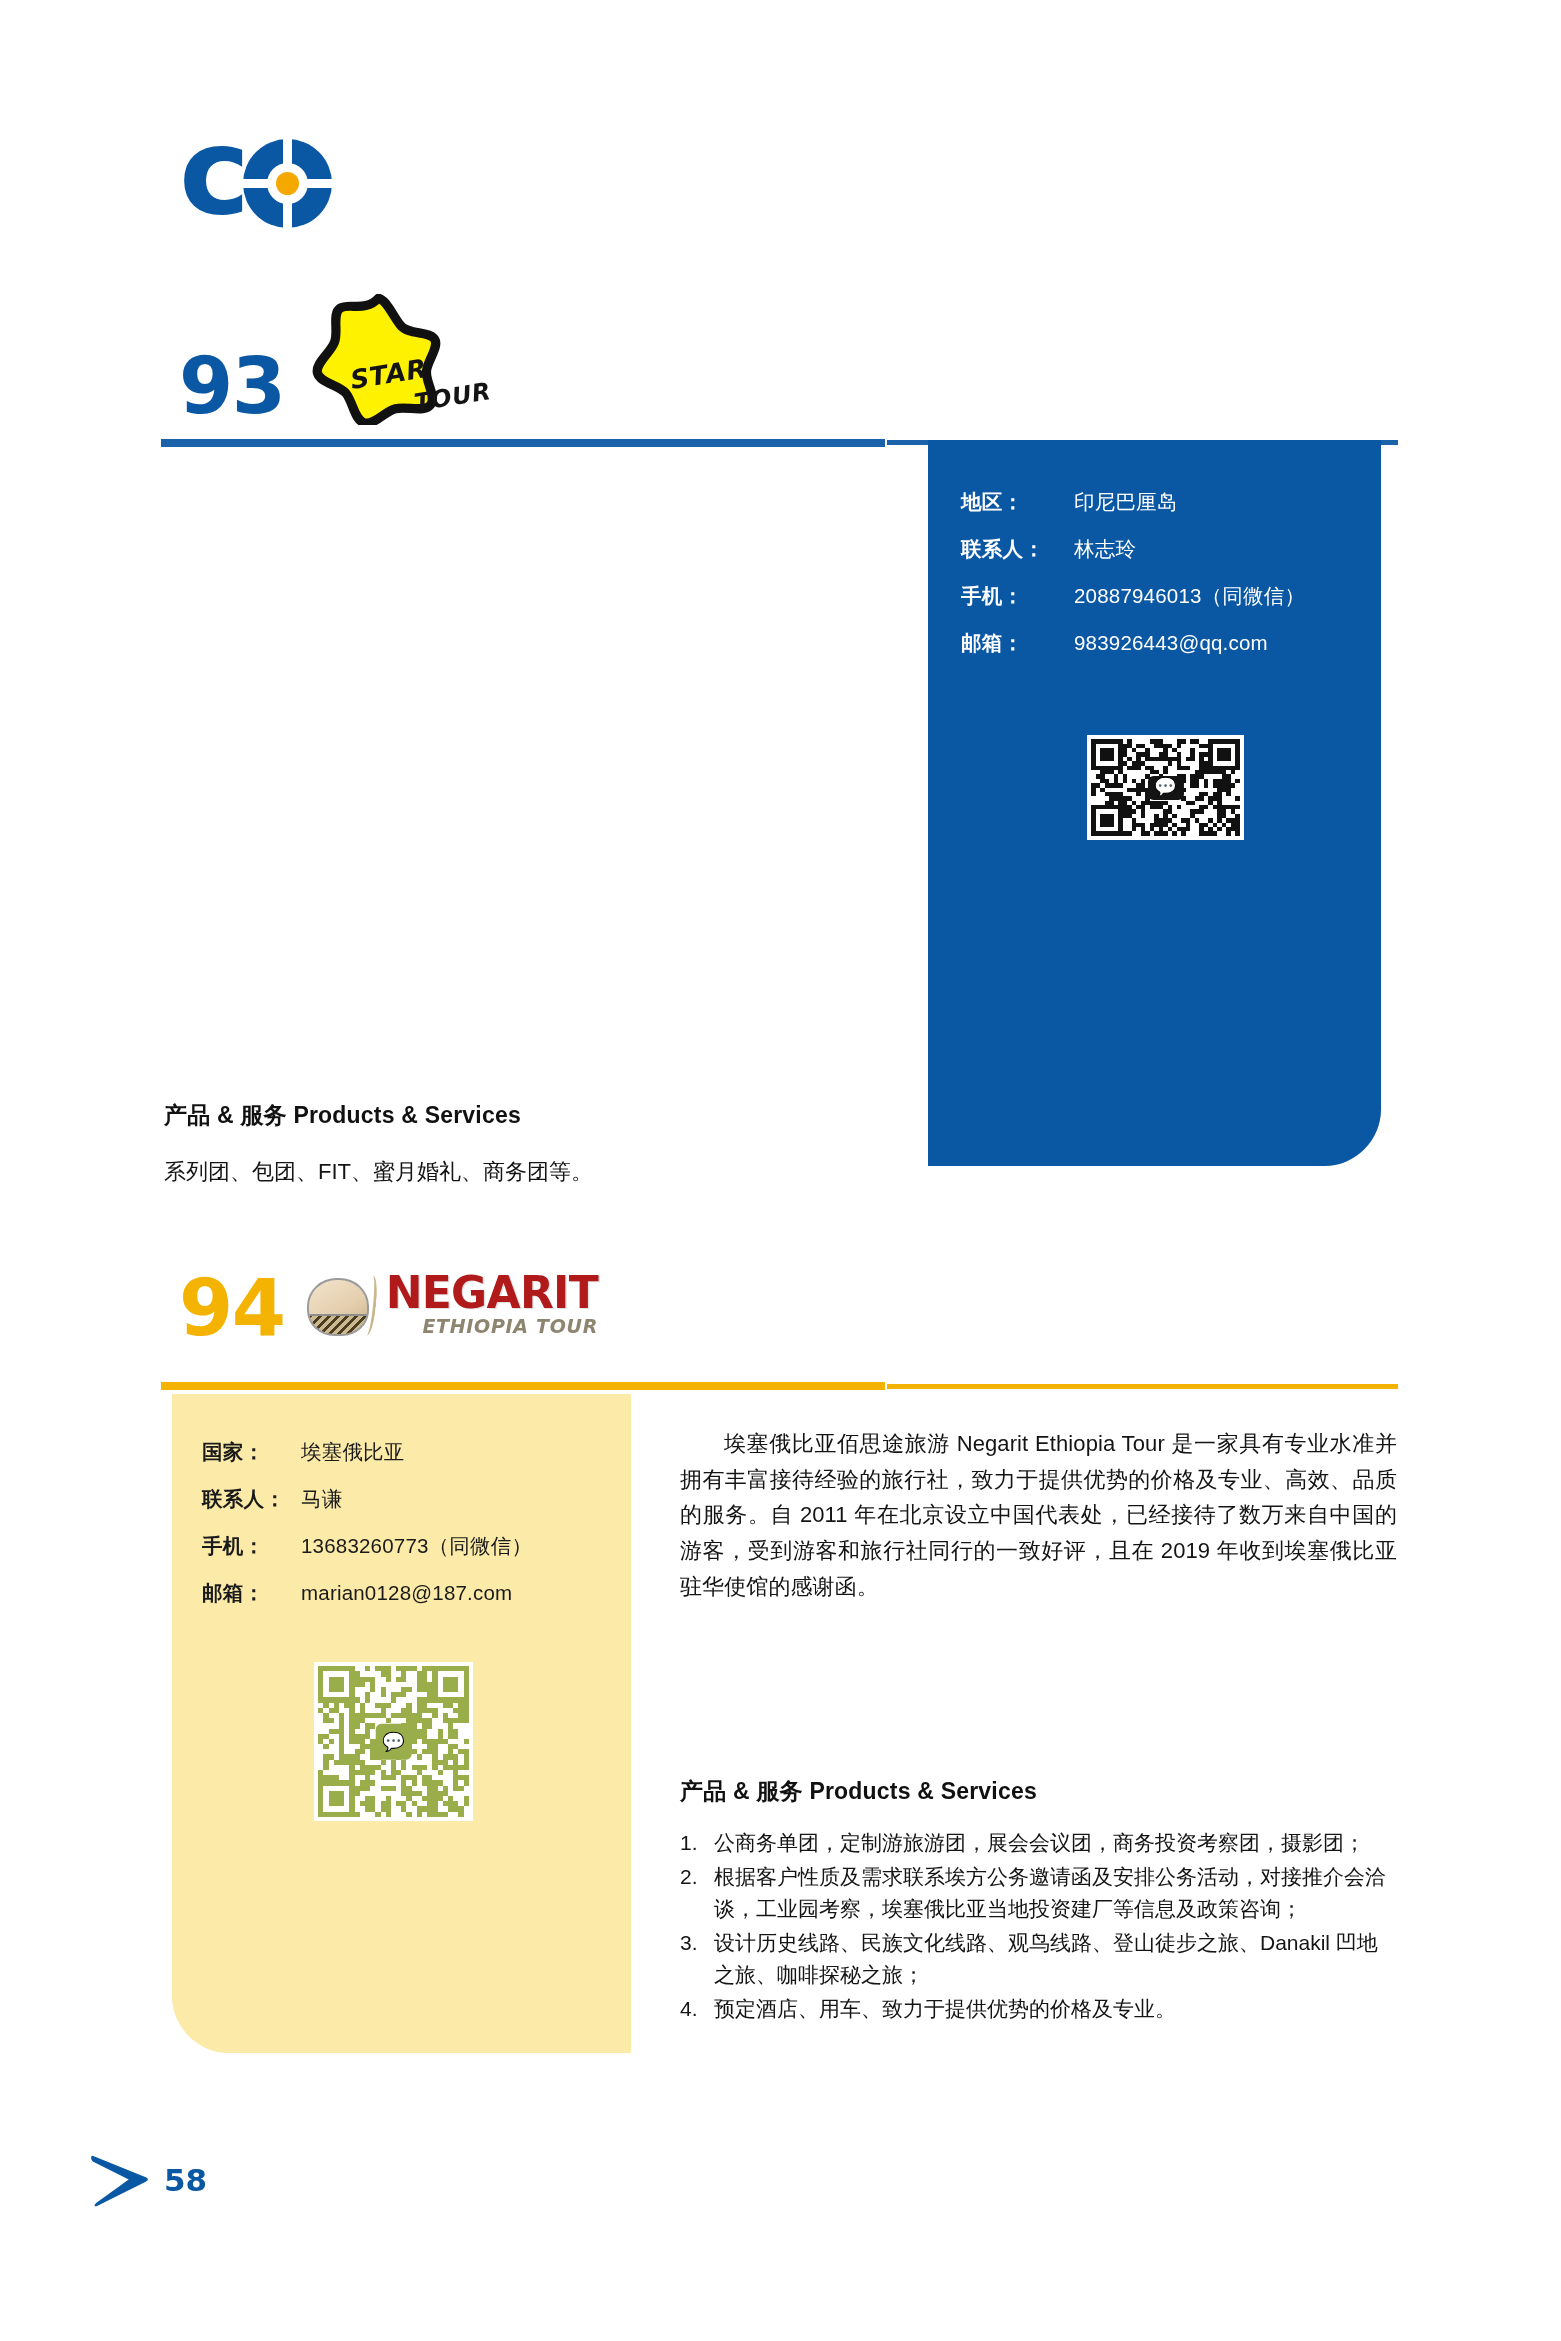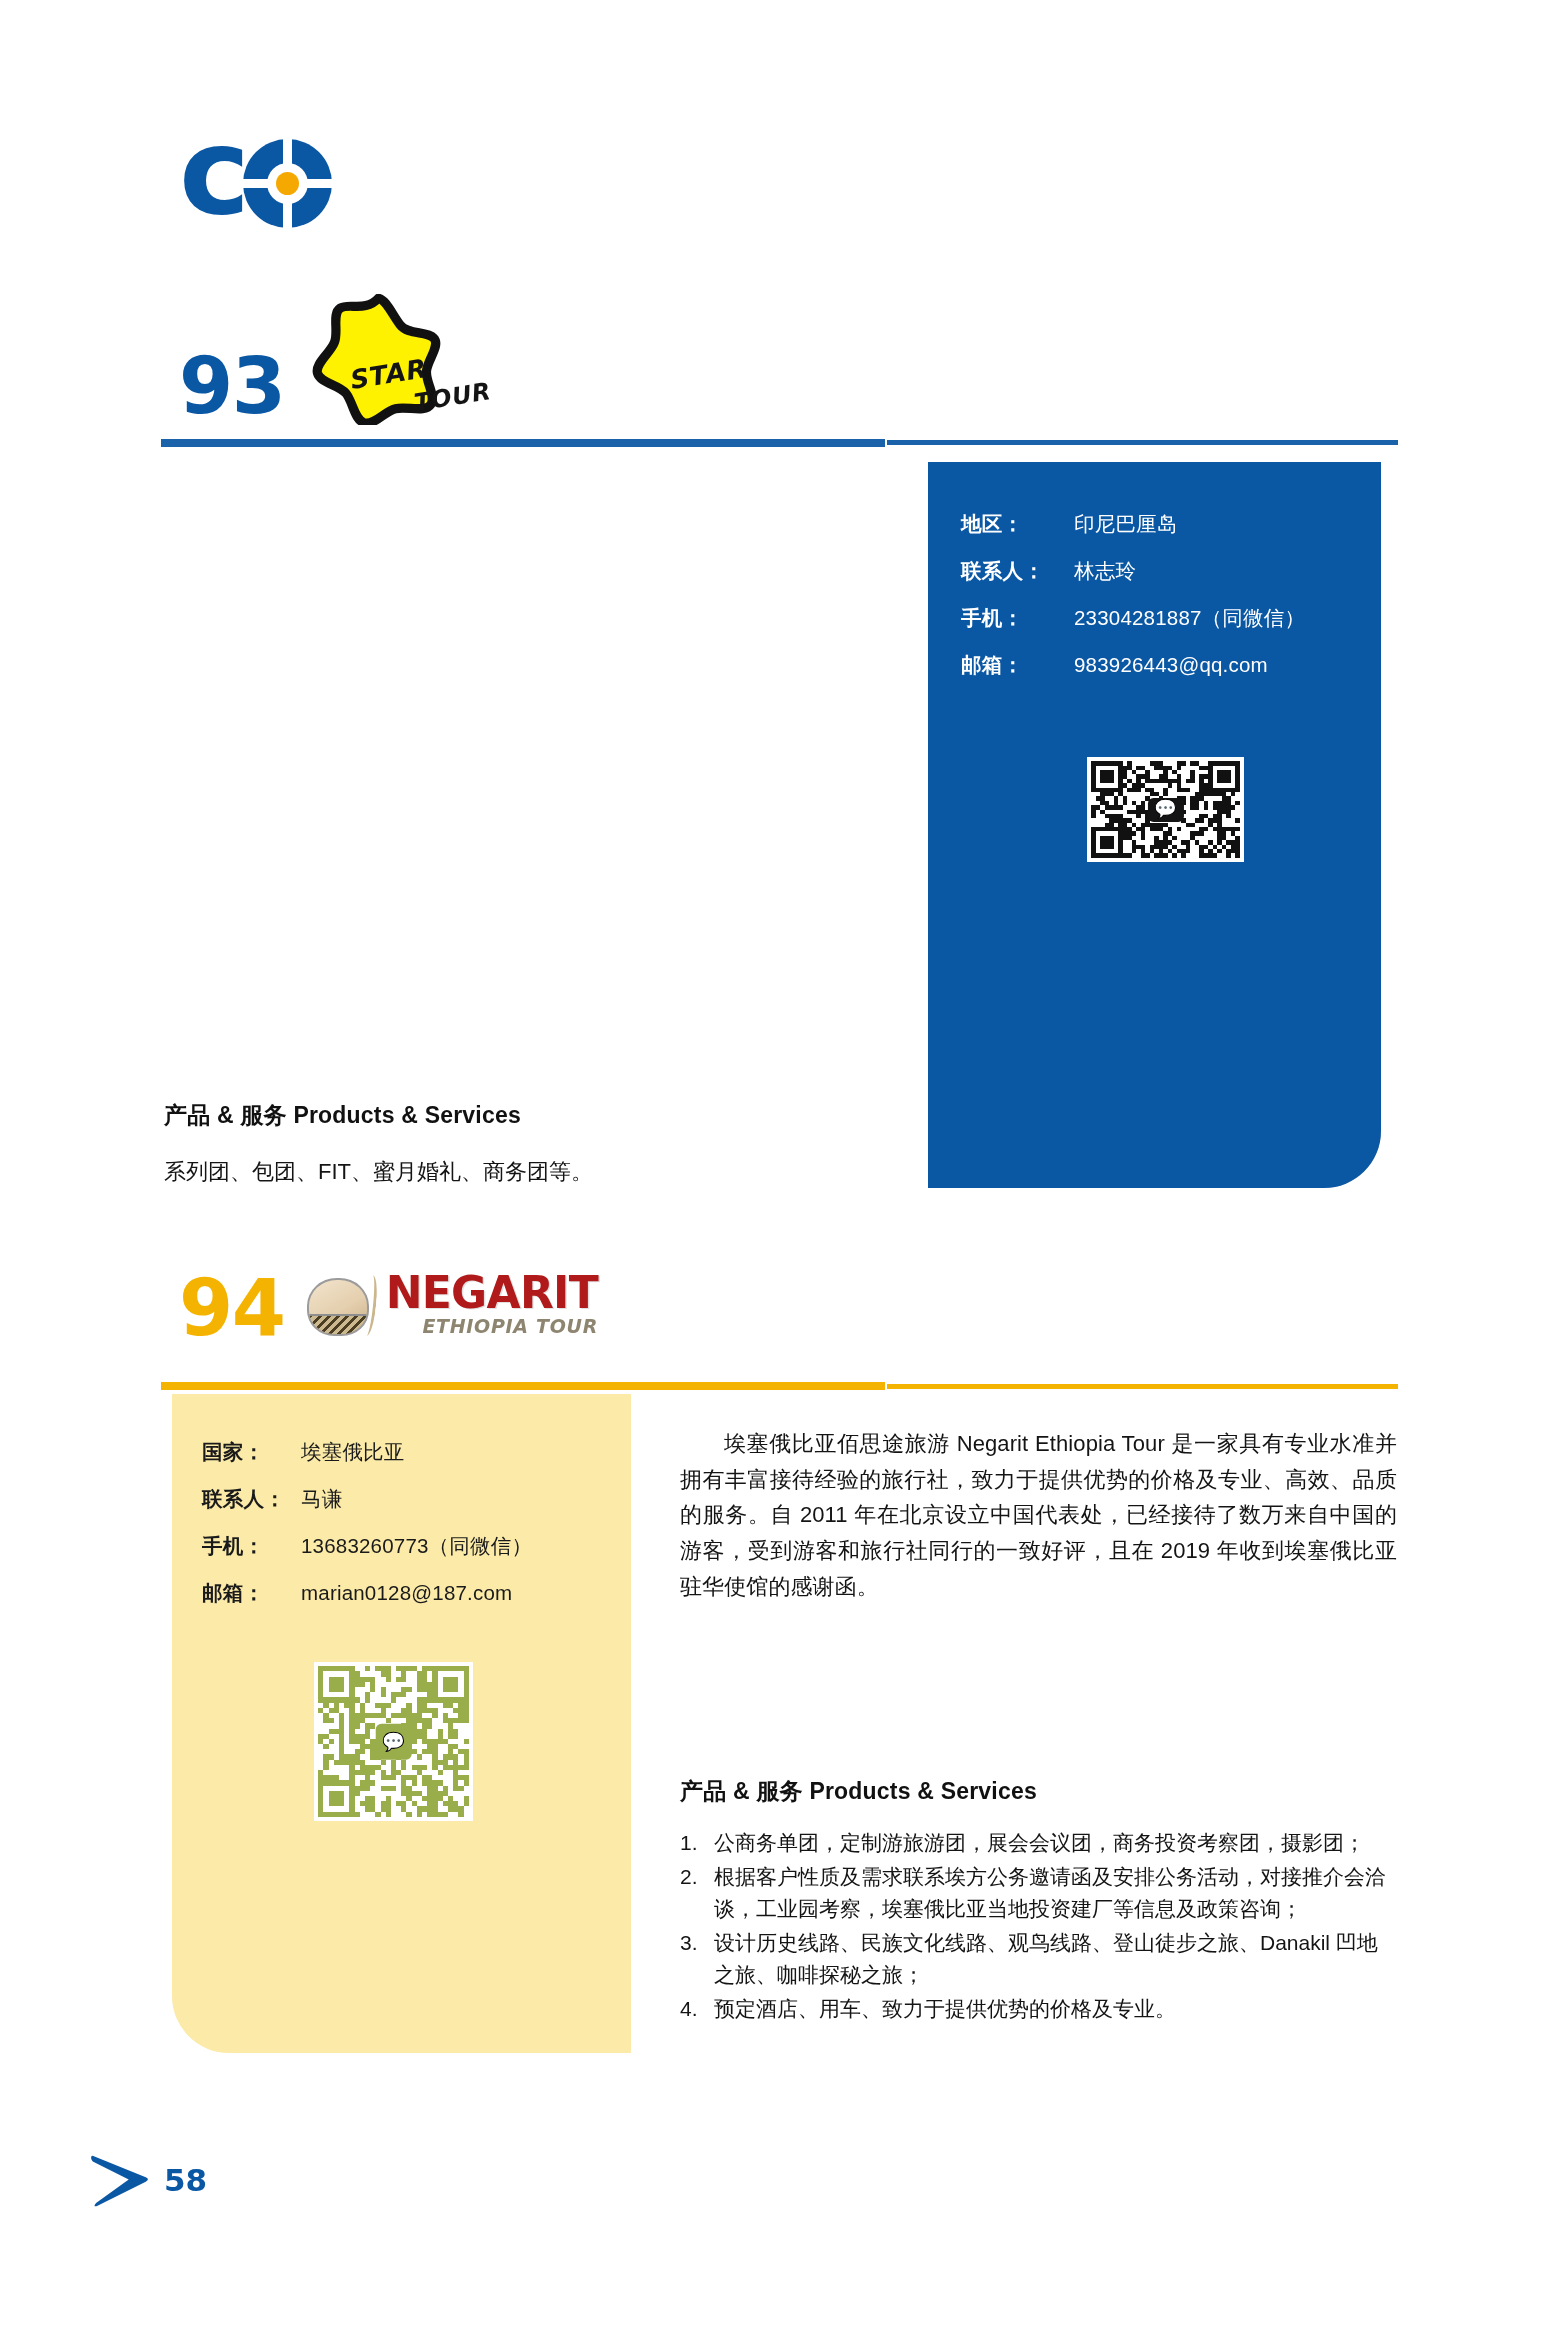--- a/index.html
+++ b/index.html
@@ -365,36 +365,36 @@
 
 <div class="divider" style="left:161px; top:439px; width:724px; background:#1a63ab;"></div>
 <div class="divider thin" style="left:887px; top:440px; width:511px; background:#1a63ab;"></div>
 
 <div class="body-col" style="left:164px; top:494px; width:708px;">
 </div>
 
 <div class="sect-head" style="left:164px; top:1100px;">产品 &amp; 服务 Products &amp; Services</div>
 <div class="sect-body" style="left:164px; top:1154px; width:708px;">系列团、包团、FIT、蜜月婚礼、商务团等。</div>
 
-<div class="infobox box-blue" style="left:928px; top:462px; width:453px; height:726px;">
+<div class="infobox box-blue" style="left:928px; top:440px; width:453px; height:726px;">
   <div class="shadow"></div>
   <div class="panel"></div>
 
   <div style="position:relative; z-index:2; padding:48px 0 0 33px;">
     <div class="kv">
       <span class="k" style="width:113px;">地区：</span>
       <span class="v">印尼巴厘岛</span>
     </div>
     <div class="kv">
       <span class="k" style="width:113px;">联系人：</span>
       <span class="v">林志玲</span>
     </div>
     <div class="kv">
       <span class="k" style="width:113px;">手机：</span>
-      <span class="v">23304281887（同微信）</span>
+      <span class="v">20887946013（同微信）</span>
     </div>
     <div class="kv">
       <span class="k" style="width:113px;">邮箱：</span>
       <span class="v">983926443@qq.com</span>
     </div>
   </div>
 
   <div class="qr" id="qr93" style="position:absolute; z-index:2; left:159px; top:295px; width:157px; height:105px;">
     <div class="qr-grid" id="qr93grid" style="grid-template-columns: repeat(33, 1fr); grid-template-rows: repeat(22, 1fr); background: rgb(255, 255, 255);">
         <div class="qr-cell" style="background: rgb(17, 17, 17);"></div>

